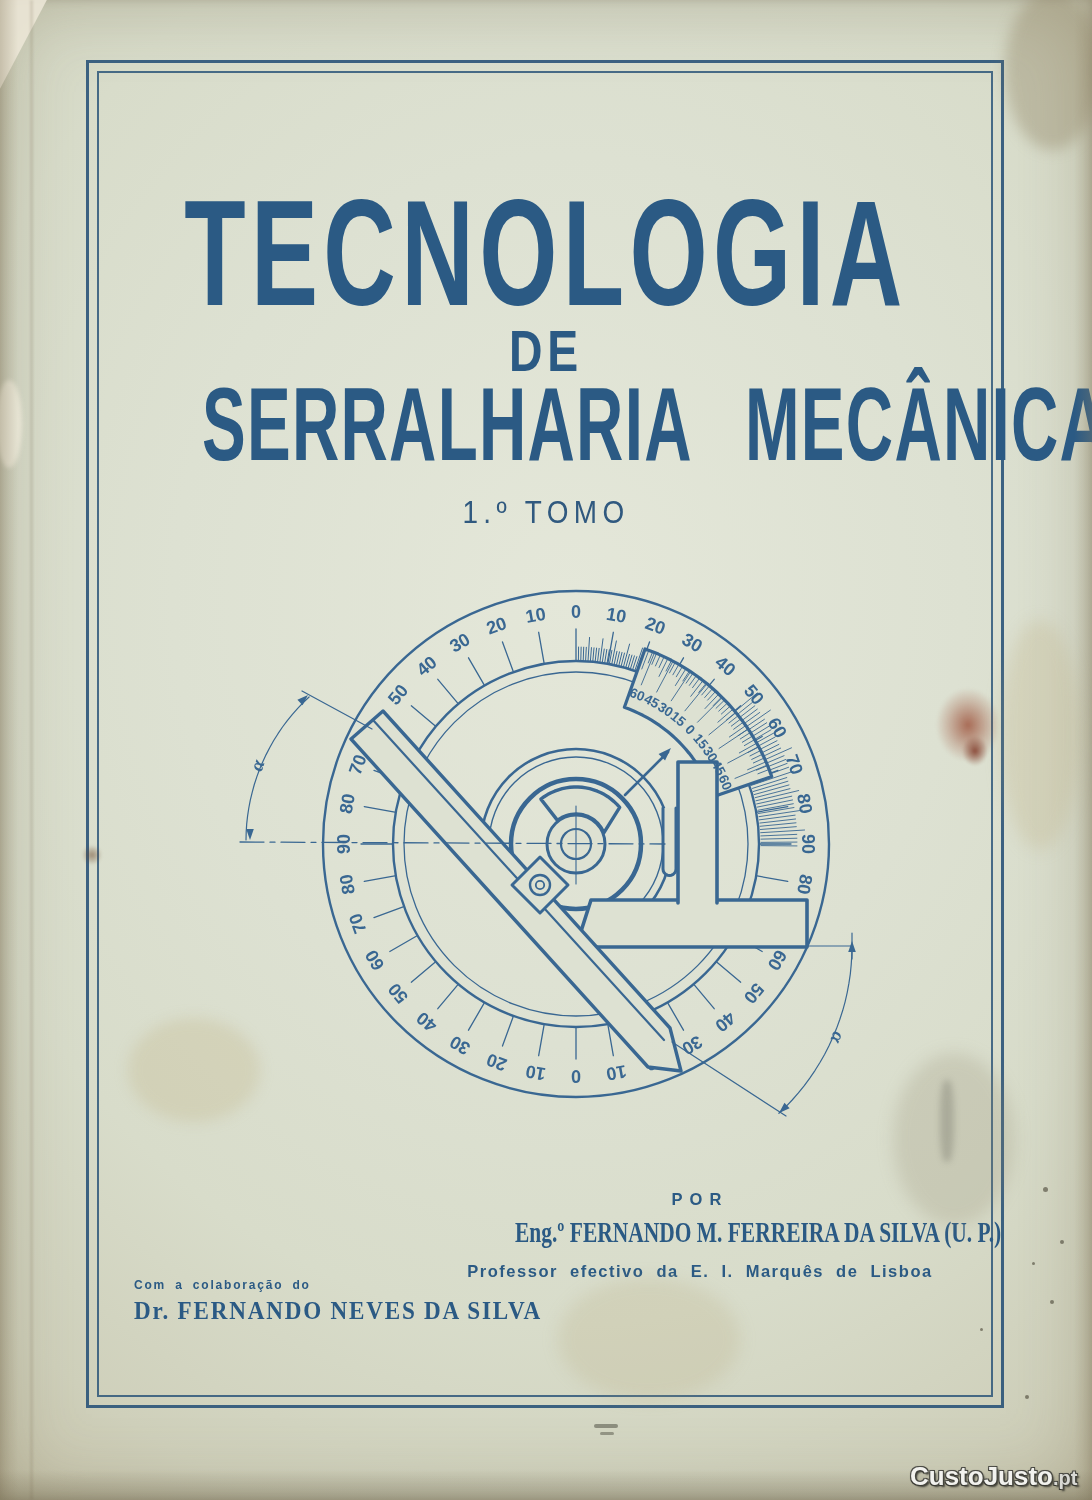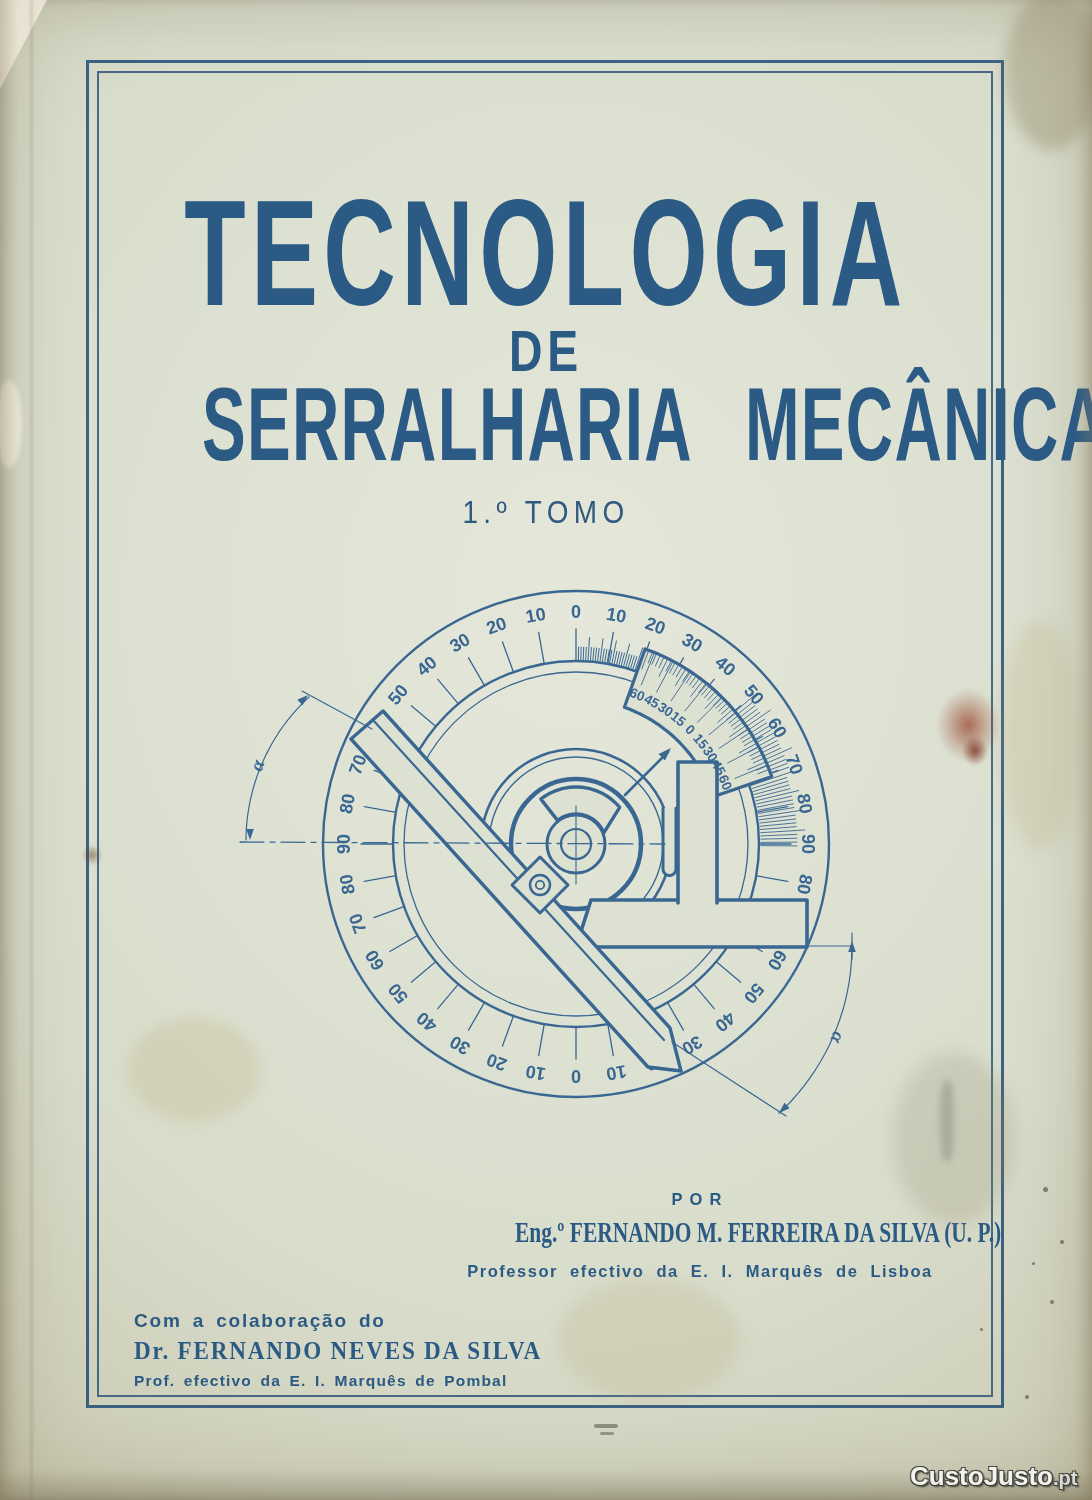--- a/index.html
+++ b/index.html
@@ -23,21 +23,21 @@
   #t4{top:497px;font-size:31px;font-weight:normal;letter-spacing:6px;transform:scaleX(.9);color:#30597f;}
   
   #byline{position:absolute;left:450px;top:1148px;width:500px;text-align:center;color:#2b5a84;margin-top:42px;}
   #byline .por{font-size:16.5px;font-weight:bold;letter-spacing:7px;margin-bottom:7px;}
   #byline .author{font-family:"Liberation Serif",serif;font-weight:bold;font-size:29px;
       transform:scaleX(.74);transform-origin:center;white-space:nowrap;margin-bottom:9px;}
   #byline .role{font-size:16.5px;font-weight:bold;letter-spacing:1.5px;word-spacing:6px;
       line-height:27px;white-space:nowrap;}
   
   #colab{position:absolute;left:134px;top:1278px;text-align:left;color:#2b5a84;}
-  #colab .intro{font-size:19px;font-weight:bold;letter-spacing:1.8px;word-spacing:4px;margin-bottom:4px;margin-top:32px;}
+  #colab .intro{font-size:12px;font-weight:bold;letter-spacing:1.8px;word-spacing:4px;margin-bottom:4px;}
   #colab .name{font-family:"Liberation Serif",serif;font-weight:bold;font-size:26px;letter-spacing:2px;
       transform:scaleX(.89);transform-origin:left center;white-space:nowrap;margin-bottom:6px;}
   #colab .role{font-size:15.5px;font-weight:bold;letter-spacing:1.2px;word-spacing:3px;}
   
   #drawing{position:absolute;left:0;top:0;opacity:.95;}
   
   .stain{position:absolute;border-radius:50%;pointer-events:none;}
   #st-red{left:936px;top:688px;width:64px;height:74px;filter:blur(1.5px);
       background:radial-gradient(closest-side,rgba(146,58,34,.7),rgba(146,58,34,.25) 62%,transparent);}
   #st-red2{left:962px;top:736px;width:26px;height:30px;filter:blur(1px);
@@ -321,21 +321,20 @@
 
   <div id="byline">
     <div class="por">POR</div>
     <div class="author">Eng.º FERNANDO M. FERREIRA DA SILVA (U. P.)</div>
     <div class="role">Professor efectivo da E. I. Marquês de Lisboa</div>
   </div>
 
   <div id="colab">
     <div class="intro">Com a colaboração do</div>
     <div class="name">Dr. FERNANDO NEVES DA SILVA</div>
-    <div class="role">Prof. efectivo da E. I. Marquês de Pombal</div>
   </div>
 
   <div class="stain" id="chip"></div>
   <div class="stain" id="tear"></div>
   <div class="stain" id="fold"></div>
   <div class="stain" id="lm"></div>
   <div class="stain" id="rm"></div>
   <div class="stain" id="st-red"></div>
   <div class="stain" id="st-red2"></div>
   <div class="stain" id="st-dotl"></div>

